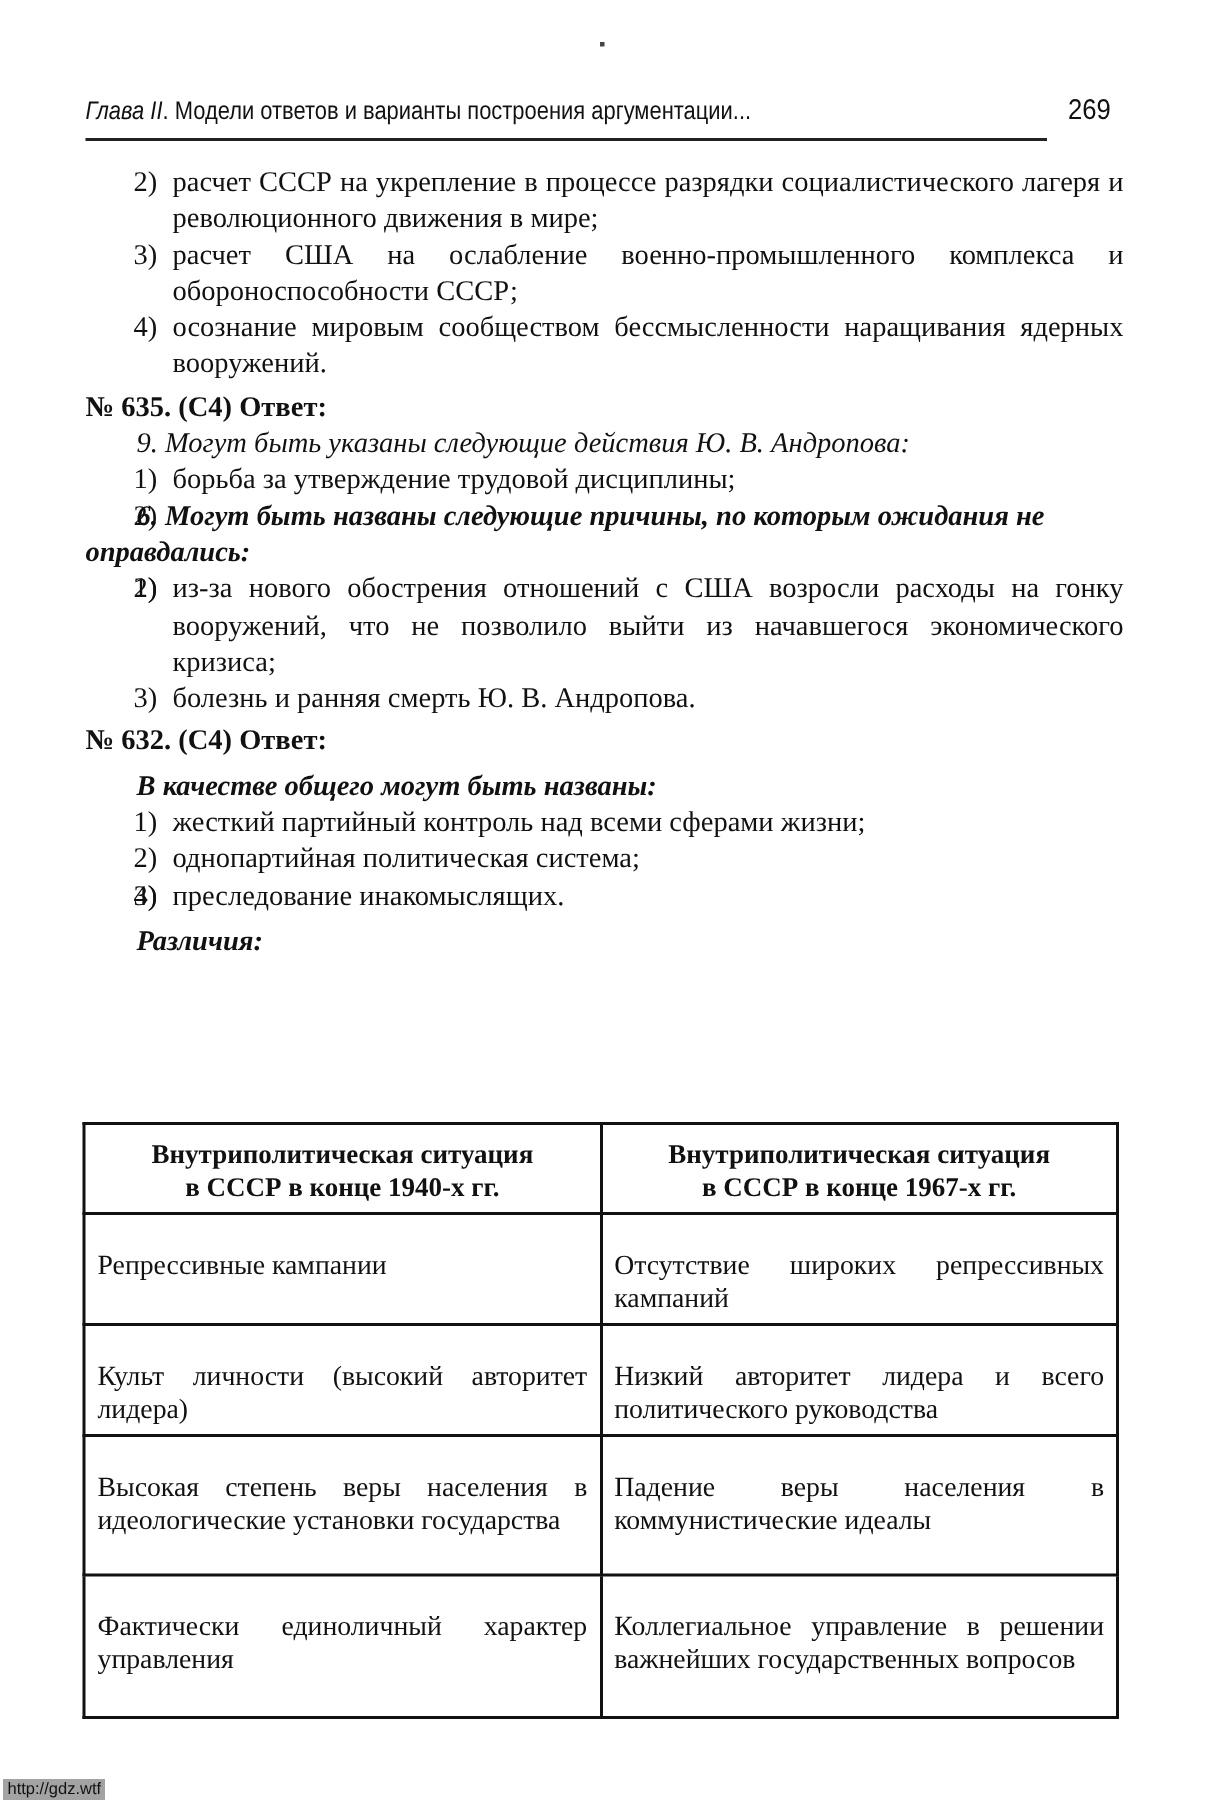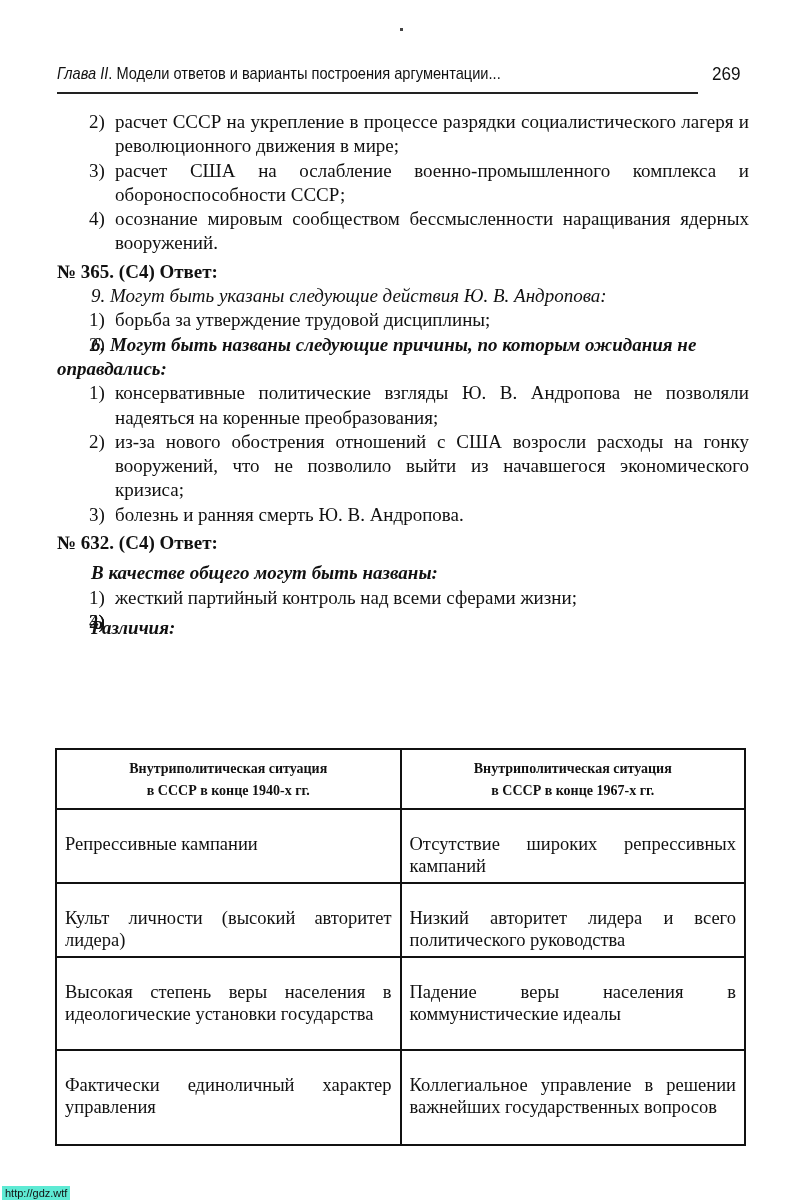--- a/index.html
+++ b/index.html
@@ -30,29 +30,29 @@
   .it-ind { padding-left: 34px; }
   .hang { text-indent: 34px; }
   .sec-gap { height: 6px; }
   table.cmp {
     position: absolute; left: 55px; top: 748px; width: 691px;
     border-collapse: collapse; font-size: 18.5px; line-height: 22px;
   }
   table.cmp td, table.cmp th {
     border: 2px solid #111; vertical-align: top; padding: 23px 8px 4px 8px; width: 50%;
   }
-  table.cmp th { font-weight: bold; text-align: center; font-size: 14px; padding: 8px 8px 6px; }
+  table.cmp th { font-weight: bold; text-align: center; font-size: 18px; padding: 8px 8px 6px; }
   .r1 td { height: 45px; }
   .r2 td { height: 45px; }
   .r3 td { height: 64px; }
   .r4 td { height: 66px; }
   .j { text-align: justify; }
   .watermark {
     position: absolute; left: 2px; top: 1186px;
-    background: #5eead4; font-family: "Liberation Sans", sans-serif; font-size: 11px;
+    background: #a3a3a3; font-family: "Liberation Sans", sans-serif; font-size: 11px;
     padding: 1px 3px; color: #111;
   }
 </style>
 </head>
 <body>
 
 <div class="dot"></div>
 
 <div class="running-head">
   <span class="chap">Глава II</span><span>. Модели ответов и варианты построения аргументации...</span>
@@ -60,41 +60,41 @@
 <div class="page-num">269</div>
 <div class="head-rule"></div>
 
 <div class="content">
   <div class="ol">
     <div class="li"><span class="num">2)</span><span>расчет СССР на укрепление в процессе разрядки социалистического лагеря и революционного движения в мире;</span></div>
     <div class="li"><span class="num">3)</span><span>расчет США на ослабление военно-промышленного комплекса и обороноспособности СССР;</span></div>
     <div class="li"><span class="num">4)</span><span>осознание мировым сообществом бессмысленности наращивания ядерных вооружений.</span></div>
   </div>
 
-  <div class="q">№ 365. (С4) Ответ:</div>
+  <div class="q">№ 635. (С4) Ответ:</div>
   <div class="it it-ind" style="font-weight:normal">9. Могут быть указаны следующие действия Ю. В. Андропова:</div>
   <div class="ol">
     <div class="li"><span class="num">1)</span><span>борьба за утверждение трудовой дисциплины;</span></div>
     <div class="li"><span class="num">2)</span></div>
   </div>
   <div class="it hang">6. Могут быть названы следующие причины, по которым ожидания не оправдались:</div>
   <div class="ol">
-    <div class="li"><span class="num">1)</span><span>консервативные политические взгляды Ю. В. Андропова не позволяли надеяться на коренные преобразования;</span></div>
+    <div class="li"><span class="num">1)</span></div>
     <div class="li"><span class="num">2)</span><span>из-за нового обострения отношений с США возросли расходы на гонку вооружений, что не позволило выйти из начавшегося экономического кризиса;</span></div>
     <div class="li"><span class="num">3)</span><span>болезнь и ранняя смерть Ю. В. Андропова.</span></div>
   </div>
 
   <div class="q">№ 632. (С4) Ответ:</div>
   <div class="sec-gap"></div>
   <div class="it it-ind">В качестве общего могут быть названы:</div>
   <div class="ol">
     <div class="li"><span class="num">1)</span><span>жесткий партийный контроль над всеми сферами жизни;</span></div>
-    <div class="li"><span class="num">2)</span></div>
+    <div class="li"><span class="num">2)</span><span>однопартийная политическая система;</span></div>
     <div class="li"><span class="num">3)</span></div>
-    <div class="li"><span class="num">4)</span></div>
+    <div class="li"><span class="num">4)</span><span>преследование инакомыслящих.</span></div>
   </div>
   <div class="sec-gap"></div>
   <div class="it it-ind">Различия:</div>
 </div>
 
 <table class="cmp">
   <tbody>
       <tr>
     <th><span>Внутриполитическая ситуация</span><br><span>в СССР в конце 1940-х гг.</span></th>
     <th><span>Внутриполитическая ситуация</span><br><span>в СССР в конце 1967-х гг.</span></th>

